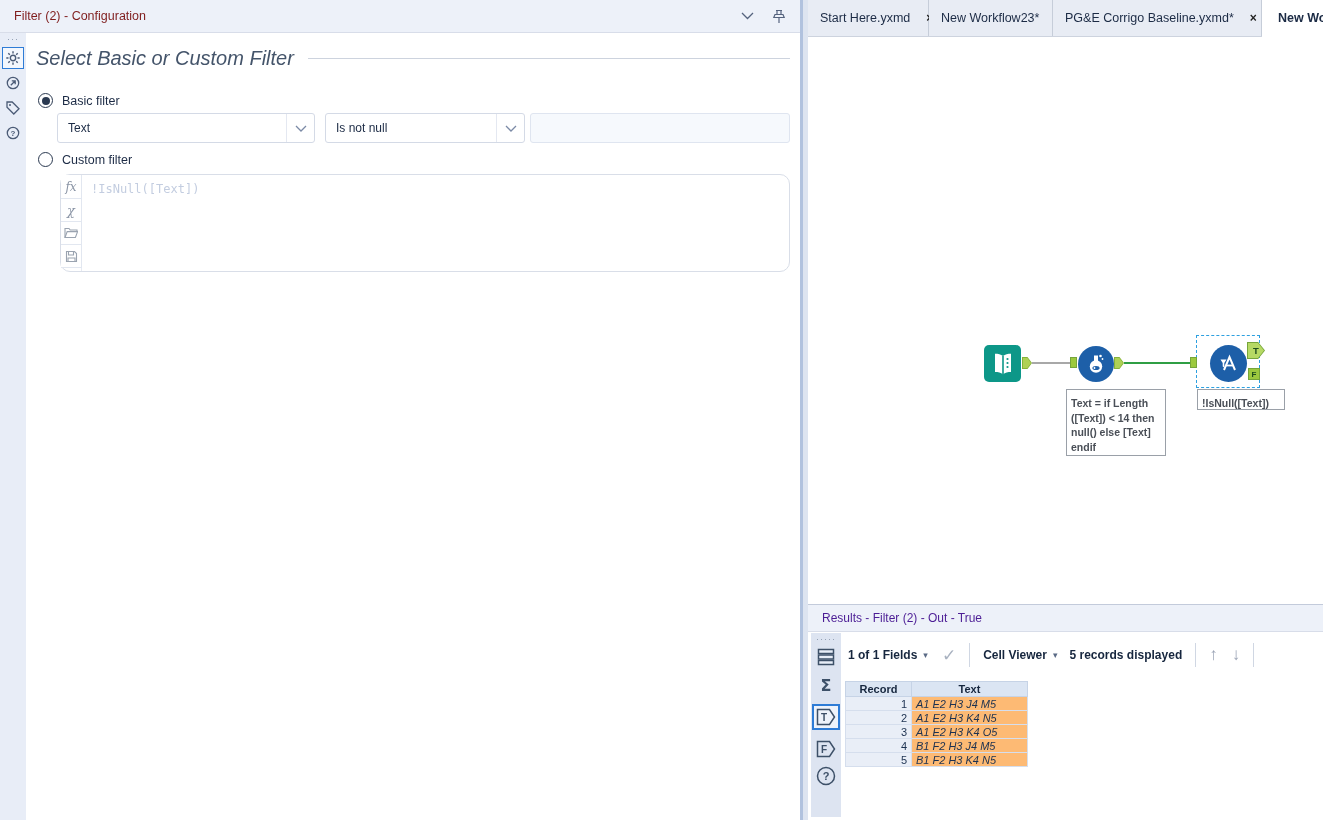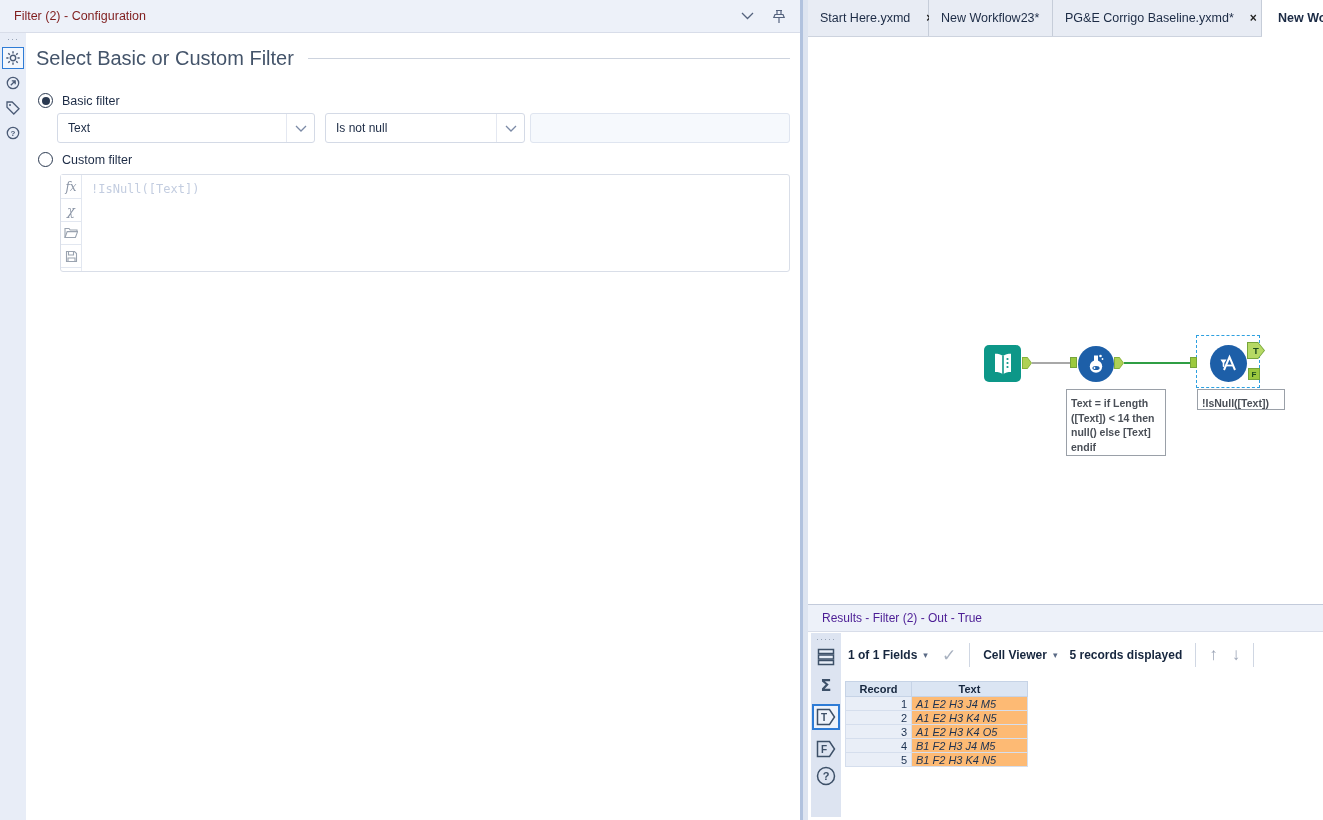--- a/index.html
+++ b/index.html
@@ -15,21 +15,21 @@
   .hdr-icon { cursor:pointer; display:flex; align-items:center; }
 
   .config-sidebar { position:absolute; left:0; top:33px; width:26px; height:787px; background:#e8edf7;
                     display:flex; flex-direction:column; align-items:center; }
   .sidebar-dots { font-size:9px; color:#8d99ad; letter-spacing:1px; line-height:10px; margin-top:1px; }
   .side-icon { width:22px; height:22px; display:flex; align-items:center; justify-content:center; margin-top:3px; }
   .side-icon.selected { border:1px solid #2e7cd6; background:#f3f7fd; }
 
   .config-content { position:absolute; left:26px; top:33px; width:774px; height:787px; background:#fff; }
   .section-title-row { position:absolute; left:10px; top:14px; right:10px; display:flex; align-items:center; }
-  .section-title { font-size:20px; font-weight:400; color:#44546a; white-space:nowrap; }
+  .section-title { font-size:20px; font-weight:400; color:#44546a; white-space:nowrap;font-style:italic; }
   .title-rule { flex:1; height:1px; background:#cdd3de; margin-left:14px; }
 
   .radio-row { position:absolute; display:flex; align-items:center; gap:9px; cursor:pointer; }
   .radio-basic-row { left:12px; top:60px; }
   .radio-custom-row { left:12px; top:119px; }
   .radio { width:15px; height:15px; border:1.5px solid #2a3950; border-radius:50%; position:relative; background:#fff; }
   .radio.checked::after { content:""; position:absolute; inset:2.5px; background:#2a3950; border-radius:50%; }
   .radio-label { font-size:12.5px; color:#1c2b45; }
 
   .dd-row { position:absolute; left:0; top:80px; width:774px; height:30px; }
@@ -37,21 +37,21 @@
               display:flex; align-items:center; font-size:12px; color:#1c2b45; cursor:pointer; }
   .dropdown .dd-text { margin-left:10px; flex:1; }
   .dd-caret { width:28px; height:100%; display:flex; align-items:center; justify-content:center; border-left:1px solid #e4e8f1; }
   .dd-field { left:31px; width:258px; }
   .dd-operator { left:299px; width:200px; }
   .value-input { position:absolute; left:504px; top:0; width:260px; height:30px; background:#f6f9fd;
                  border:1px solid #dfe5f0; border-radius:3px; font-size:12px; padding:0 8px;
                  font-family:"Liberation Sans", sans-serif; color:#1c2b45; }
 
   .expr-box { position:absolute; left:34px; top:141px; width:730px; height:98px; border:1px solid #d9dee8;
-              border-radius:3px; background:#fff;text-decoration:underline; }
+              border-radius:10px; background:#fff;text-decoration:underline; }
   .expr-icon-col { position:absolute; left:0; top:0; width:21px; height:100%; border-right:1px solid #e6eaf2; }
   .expr-icon-cell { width:21px; height:24px; border:1px solid #e2e7f0; border-left:none; margin-top:-1px;
                     display:flex; align-items:center; justify-content:center; background:#fff; cursor:pointer; }
   .expr-icon-cell:first-child { margin-top:0; border-top:none; }
   .fx-glyph, .chi-glyph { font-family:"DejaVu Serif", serif; font-style:italic; color:#8a94a5; font-size:12px; }
   .chi-glyph { font-size:13px; }
   .expr-text { position:absolute; left:30px; top:7px; font-family:"DejaVu Sans Mono", monospace;
                font-size:12px; color:#c3cde0; white-space:pre; }
 
   

